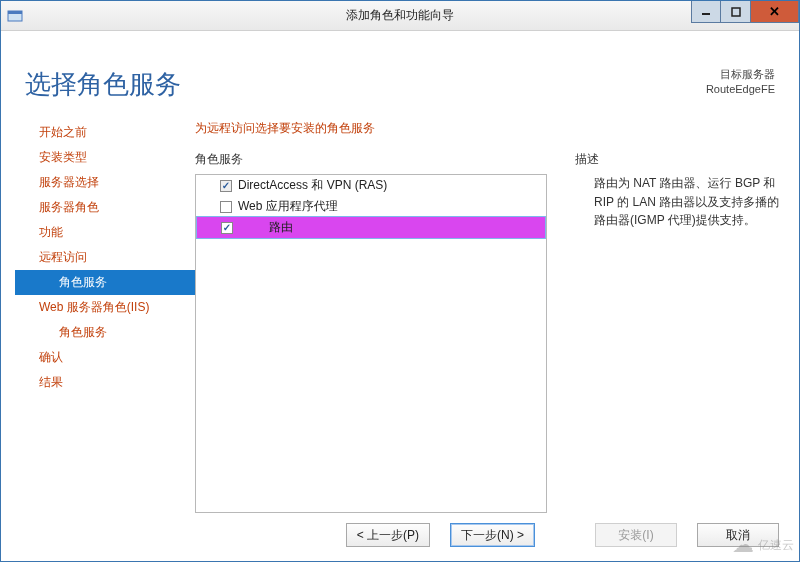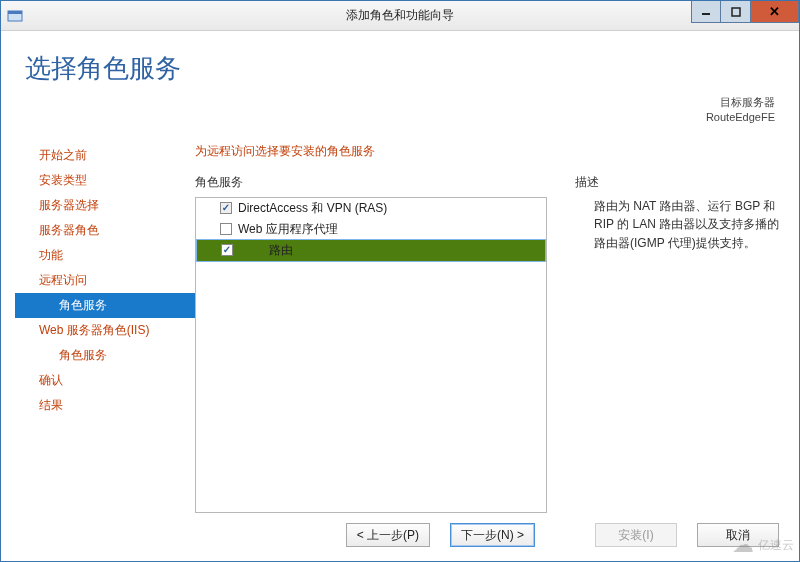--- a/index.html
+++ b/index.html
@@ -10,43 +10,43 @@
 
   .titlebar { height:30px; background:linear-gradient(#f7f7f7,#e9e9e9); border-bottom:1px solid #d0d0d0; display:flex; align-items:center; padding:0 0 0 6px; position:relative; }
   .titlebar .app-icon { width:16px; height:16px; margin-right:8px; display:inline-flex; align-items:center; justify-content:center; }
   .titlebar .title { position:absolute; left:0; right:0; text-align:center; font-size:12px; color:#222; pointer-events:none; }
   .win-controls { position:absolute; right:0; top:0; display:flex; height:22px; }
   .win-btn { width:30px; height:22px; border:1px solid #5a7aa0; border-top:none; display:flex; align-items:center; justify-content:center; font-family:"Segoe UI Symbol",sans-serif; font-size:11px; }
   .win-btn.min { background:#ccd9e6; }
   .win-btn.max { background:#ccd9e6; border-left:none; }
   .win-btn.close { background:#cf5b3a; color:#000; border-left:none; width:48px; font-size:13px; font-weight:bold; }
 
-  .body { flex:1; display:flex; flex-direction:column; padding:0 14px 10px 14px;justify-content:center; }
+  .body { flex:1; display:flex; flex-direction:column; padding:16px 14px 10px 14px;justify-content:center; }
 
   .header-row { display:flex; align-items:flex-start; padding:20px 10px 18px 10px; }
   .page-title { color:#2e62a3; font-size:26px; font-weight:400; }
-  .target-box { margin-left:auto; text-align:right; font-size:11px; color:#444; line-height:1.35;margin-top:44px; }
+  .target-box { margin-left:auto; text-align:right; font-size:11px; color:#444; line-height:1.35; }
 
   .content { flex:1; display:flex; }
 
   .nav { width:180px; padding-top:0; }
   .nav-item { padding:4px 10px 4px 24px; font-size:12px; color:#c2410c; cursor:pointer; }
   .nav-item.level2 { padding-left:44px; }
   .nav-item.selected { background:#1979ca; color:#fff; }
 
   .main { flex:1; display:flex; flex-direction:column; }
   .instr { font-size:12px; color:#c2410c; margin:0 0 14px 0; }
   .cols { display:flex; gap:28px; flex:1; }
   .col-left { flex:1.25; display:flex; flex-direction:column; }
   .col-right { width:210px; }
   .col-title { font-size:12px; color:#333; margin-bottom:6px; }
 
   .listbox { border:1px solid #b8b8b8; background:#fff; flex:1; overflow:auto; }
   .list-row { display:flex; align-items:center; font-size:12px; padding:2px 6px 2px 24px; gap:6px; cursor:pointer; }
-  .list-row.selected { background:#4d7c0f; border:1px solid #7fb6ec; margin:-1px 0;gap:36px; }
+  .list-row.selected { background:#d946ef; border:1px solid #7fb6ec; margin:-1px 0;gap:36px; }
   .chk { width:12px; height:12px; border:1px solid #888; background:#fff; display:inline-flex; align-items:center; justify-content:center; font-size:10px; line-height:1; }
   .chk.checked::after { content:"✓"; color:#2a5a9a; font-weight:bold; }
   .chk.disabled { background:#eee; }
   .list-label {}
 
   .desc-text { font-size:12px; color:#333; line-height:1.55;margin-left:19px; }
 
   .footer { padding:10px 6px 4px 0; display:flex; justify-content:flex-end; gap:20px; }
   .btn { min-width:82px; height:24px; background:linear-gradient(#fdfdfd,#ececec); border:1px solid #a8a8a8; font-size:12px; padding:0 10px; display:inline-flex; align-items:center; justify-content:center; cursor:pointer; }
   .btn.default { border:1px solid #4a90d9; box-shadow:0 0 0 1px #a7c8ee inset; }

